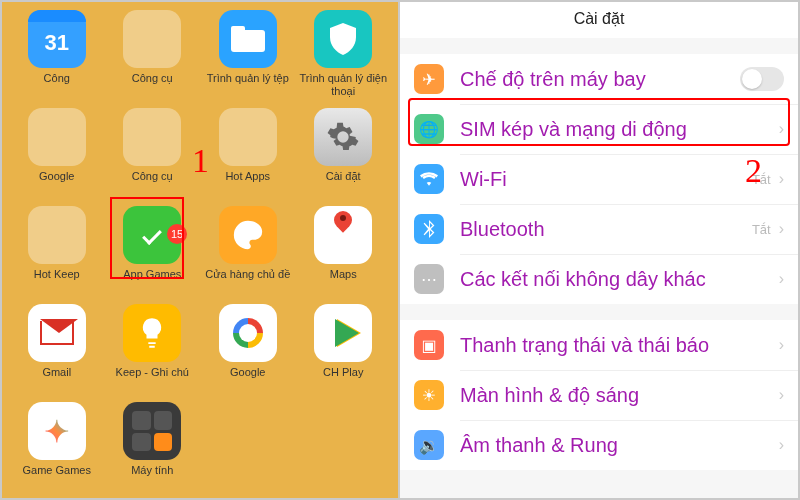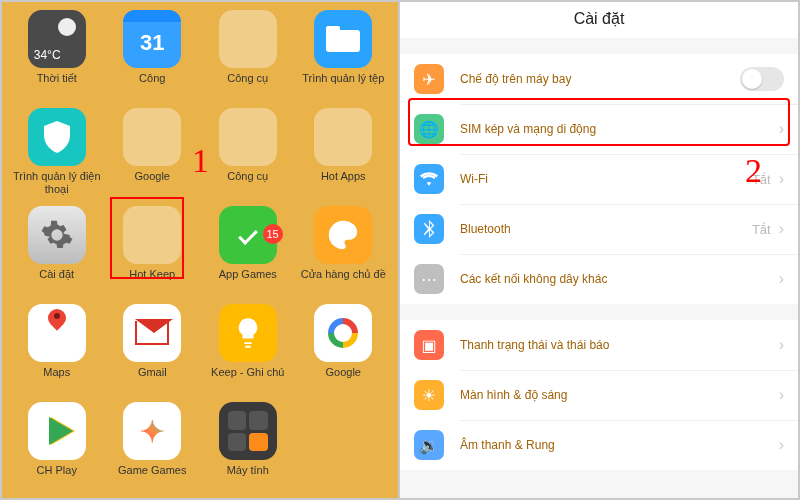--- a/index.html
+++ b/index.html
@@ -88,21 +88,21 @@
   .r-item + .r-item::before {
     content:""; position:absolute; left:60px; right:0; top:0;
     border-top:1px solid #eee;
   }
   .r-icon {
     width: 30px; height: 30px; border-radius: 7px;
     margin-right: 16px; flex-shrink:0;
     display:flex; align-items:center; justify-content:center;
     color:#fff; font-size:16px;
   }
-  .r-label { flex:1; font-size: 12px; color:#a16207; }
+  .r-label { flex:1; font-size: 20px; color:#a21caf; }
   .r-status { font-size: 13px; color:#bbb; margin-right:8px; }
   .r-chevron { color:#ccc; font-size:16px; }
   .r-toggle {
     width: 44px; height: 24px; border-radius: 12px;
     background: #e6e6e6; position: relative;
   }
   .r-toggle::after {
     content:""; position:absolute; left:2px; top:2px;
     width:20px; height:20px; border-radius:50%;
     background:#fff; box-shadow:0 1px 2px rgba(0,0,0,.2);
@@ -142,27 +142,20 @@
   
   .gcx{font-size:30px;font-weight:700;background:linear-gradient(45deg,#ff4aa0,#ff8a3d,#2ad4d4);-webkit-background-clip:text;color:transparent}
   .check{width:18px;height:10px;border-left:3px solid #fff;border-bottom:3px solid #fff;transform:rotate(-45deg)}
 </style>
 </head>
 <body>
 
 <div class="left">
   <div class="grid">
 
-    <div class="app">
-      <div class="icon ic-weather">
-        <span style="font-size:12px;position:absolute;bottom:6px;left:6px">34°C</span>
-        <span style="position:absolute;top:8px;right:10px;width:18px;height:18px;border-radius:50%;background:#eee"></span>
-      </div>
-      <div class="label">Thời tiết</div>
-    </div>
 
 
     <div class="app">
       <div class="icon ic-cal">
         <div style="position:absolute;top:0;left:0;right:0;height:12px;background:#1a8cff;border-radius:14px 14px 0 0"></div>
         <span style="position:relative;top:4px">31</span>
       </div>
       <div class="label">Công</div>
     </div>
 

